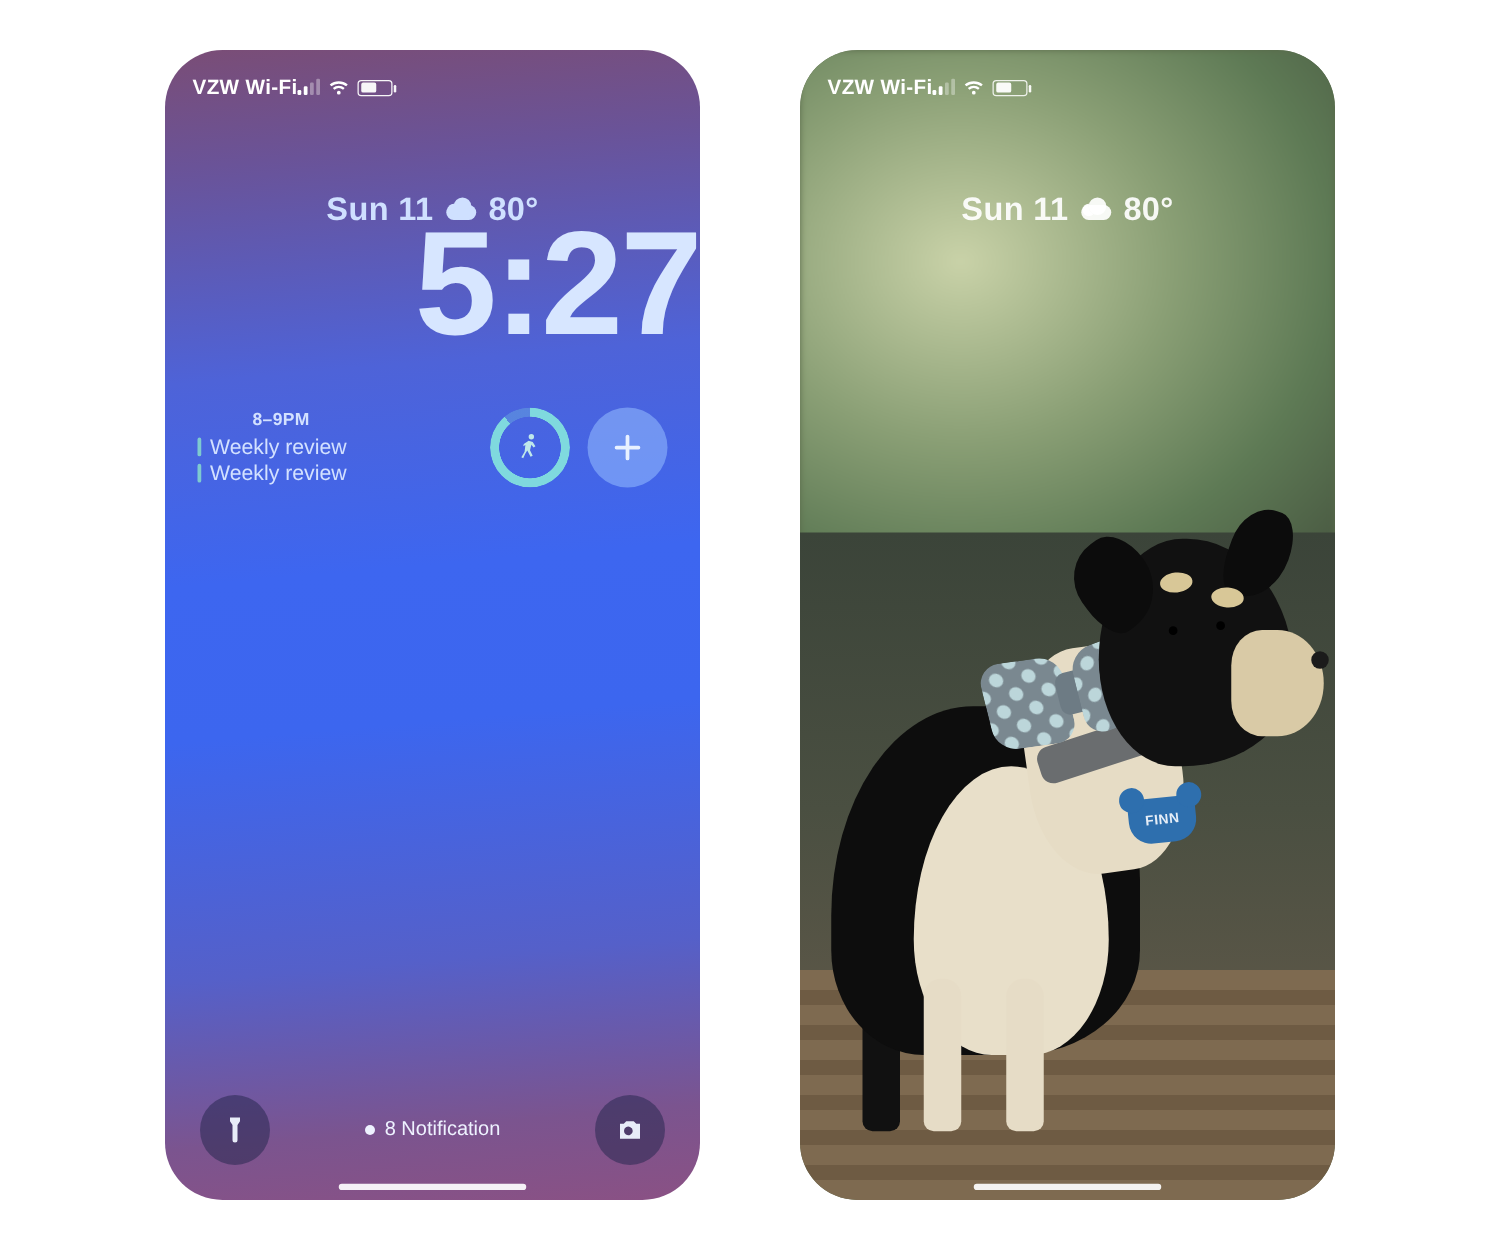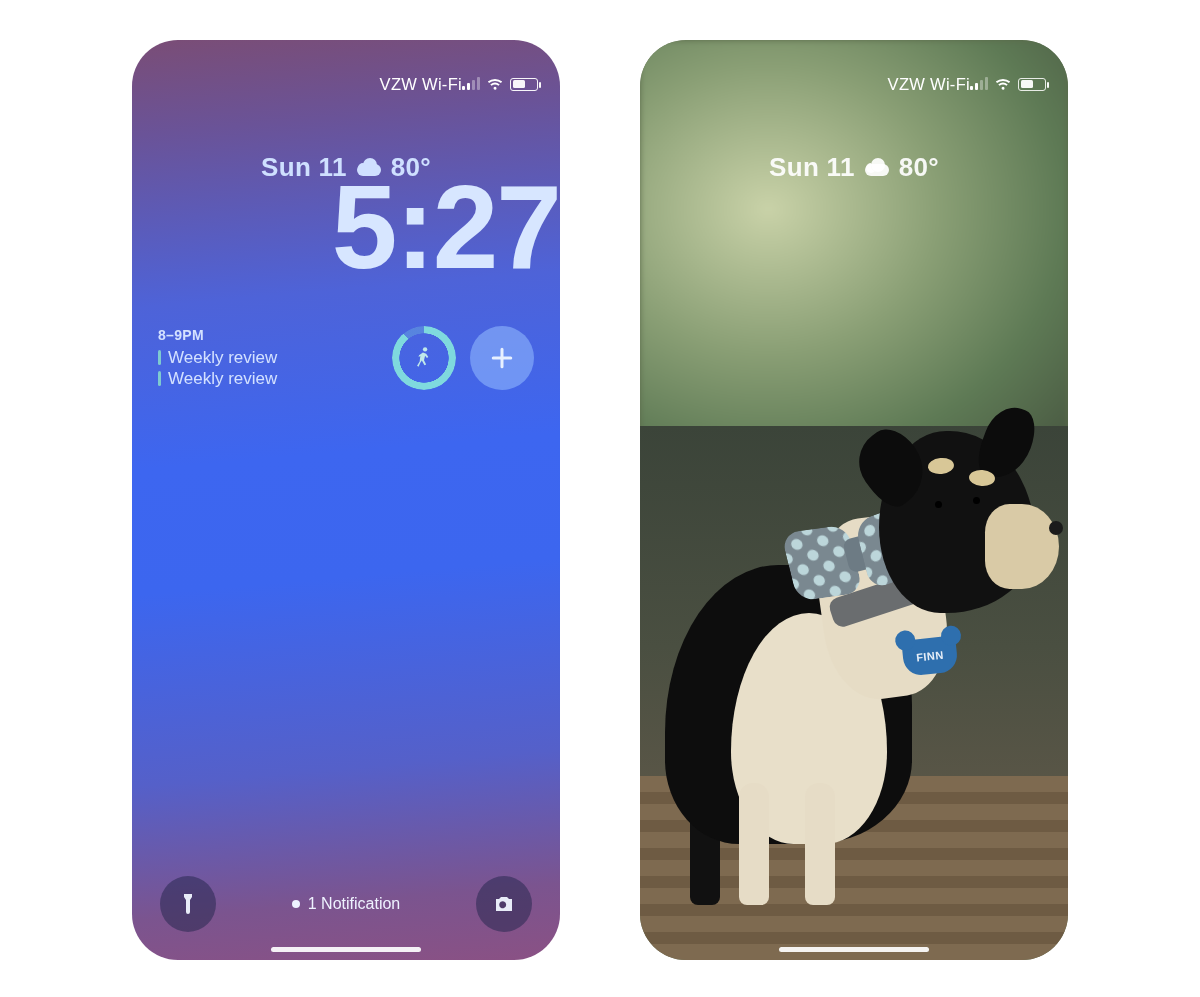--- a/index.html
+++ b/index.html
@@ -88,23 +88,23 @@
     background:#6d7b84;border-radius:8px;}
   .dog .tag{ position:absolute; bottom:38%; left:62%; width:54px; height:36px;
     background:#2e6fae; border-radius:10px 10px 18px 18px; transform:rotate(-6deg);
     display:flex;align-items:center;justify-content:center; font-size:11px; font-weight:700;
     color:#e6eef7; letter-spacing:.5px;}
   .dog .tag:before,.dog .tag:after{content:"";position:absolute;top:-10px;width:20px;height:20px;
     background:#2e6fae;border-radius:50%;}
   .dog .tag:before{left:-6px;} .dog .tag:after{right:-6px;}
 
   
-  .status { position:absolute; top:30px; left:0; right:0; height:28px;
-    display:flex; justify-content:flex-end; align-items:center;
-    padding:0 22px; font-size:16.5px; font-weight:400; letter-spacing:.3px; }
+  .status { position:absolute; top:16px; left:0; right:0; height:28px;
+    display:flex; justify-content:flex-start; align-items:center;
+    padding:0 22px; font-size:16.5px; font-weight:700; letter-spacing:.3px; }
   .status .icons { display:flex; align-items:center; gap:6px; }
   .sig { display:flex; align-items:flex-end; gap:2px; height:12px;}
   .sig span{ width:3px; background:#fff; border-radius:1px; opacity:.35;}
   .sig span.on{ opacity:1;}
   .sig span:nth-child(1){height:4px;} .sig span:nth-child(2){height:7px;}
   .sig span:nth-child(3){height:10px;} .sig span:nth-child(4){height:13px;}
   .wifi{ width:18px; height:18px; display:inline-block; position:relative;}
   .battery{ width:28px; height:13px; border:1.5px solid #fff; border-radius:3px;
     position:relative; opacity:.95;}
   .battery:after{content:"";position:absolute;right:-4px;top:3px;width:2.5px;height:6px;
@@ -129,21 +129,21 @@
   
   .clock{ position:absolute; top:128px; left:0; right:0; text-align:right;
     font-size:118px; font-weight:600; letter-spacing:-2px; line-height:1;}
   .left .clock{ color:#d7e6ff; }
   .right .clock{ color:rgba(255,255,255,.94); }
 
   
   .widgets{ position:absolute; top:280px; left:26px; right:26px; height:76px;
     display:flex; align-items:center; justify-content:space-between; gap:14px;}
   .cal-widget{ flex:1; color:#d3e1ff; font-size:17px; line-height:1.25;}
-  .cal-widget .timer{ font-weight:700; font-size:14px; letter-spacing:.3px; margin-bottom:2px; }
+  .cal-widget .timer{ font-weight:700; font-size:14px; letter-spacing:.3px; margin-bottom:2px;margin-left:44px; }
   .cal-widget .evt{ display:flex; align-items:center; gap:7px;}
   .cal-widget .evt .bar{ width:3px; height:15px; background:#7ecad0; border-radius:2px;}
   .ring-widget{ width:64px; height:64px; position:relative;}
   .ring-widget .ring{ position:absolute; inset:0; border-radius:50%;
     background: conic-gradient(#7fd9de 0 320deg, rgba(127,217,222,.28) 320deg 360deg);
     -webkit-mask: radial-gradient(circle, transparent 54%, #000 55%);
             mask: radial-gradient(circle, transparent 54%, #000 55%);}
   .ring-widget .walker{ position:absolute; inset:0; display:flex;
     align-items:center; justify-content:center; }
   .add-widget{ width:64px; height:64px; border-radius:50%;
@@ -229,21 +229,21 @@
   </div>
 
   <div class="bottom">
     <div class="round-btn">
       <svg viewBox="0 0 24 24" width="24" height="24">
         <path fill="#e8ecf8" d="M8 2h8v3l-2 3v12a2 2 0 0 1-4 0V8L8 5V2zm3 9h2v3h-2v-3z"></path>
       </svg>
     </div>
     <div class="notif">
       <span class="dot"></span>
-      <span>1 Notification</span>
+      <span>8 Notification</span>
     </div>
     <div class="round-btn">
       <svg viewBox="0 0 24 24" width="24" height="24">
         <path fill="#e8ecf8" d="M4 7h3l2-2h6l2 2h3v12H4V7zm8 2.5A3.5 3.5 0 1 0 12 16a3.5 3.5 0 0 0 0-6.5z"></path>
       </svg>
     </div>
   </div>
   <div class="home-ind"></div>
 </div>
 

